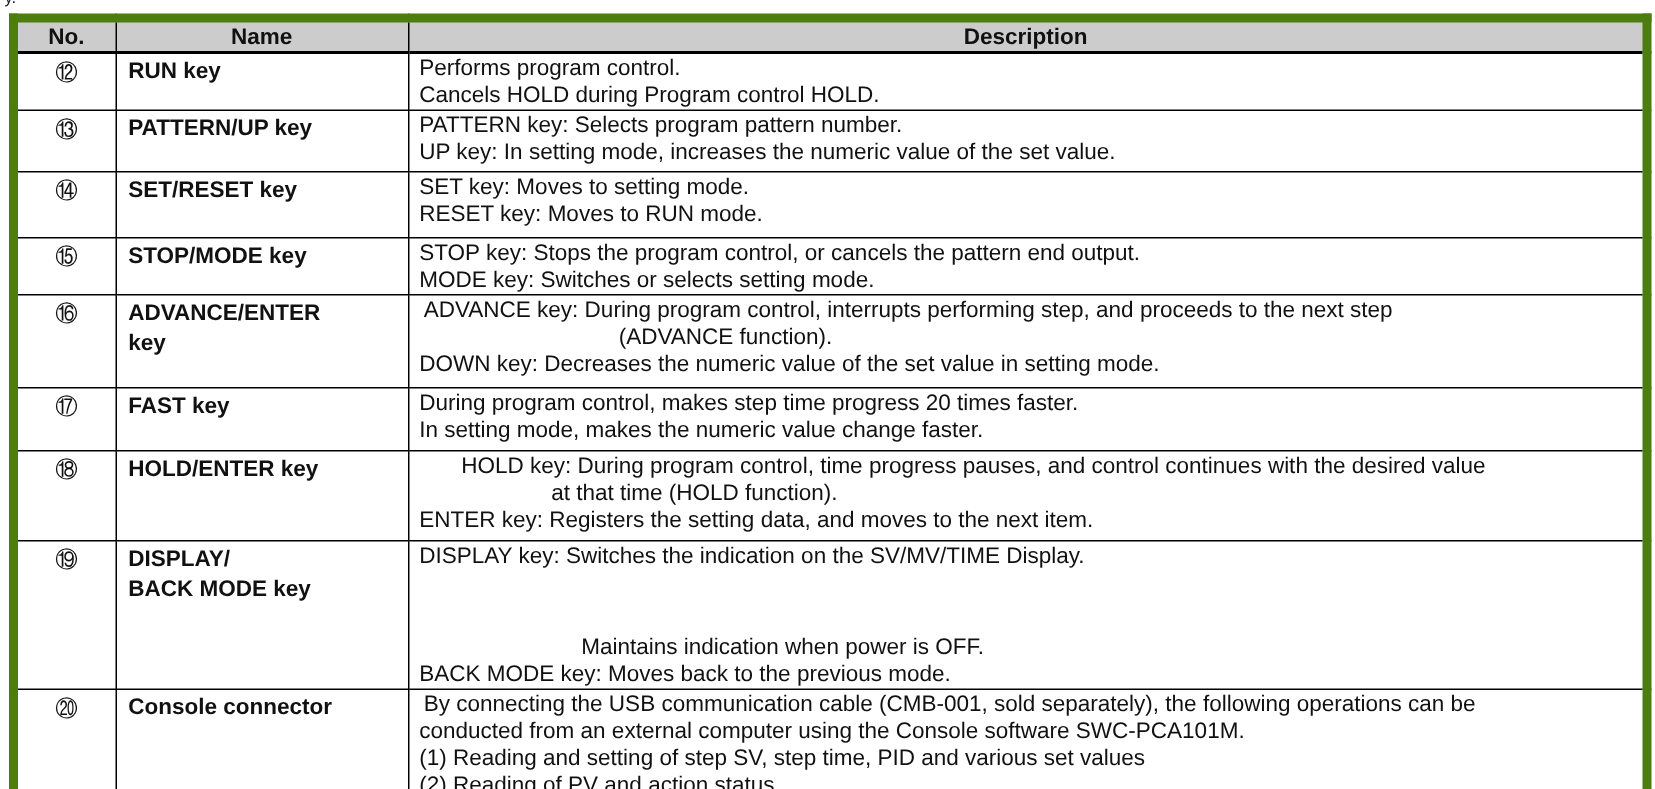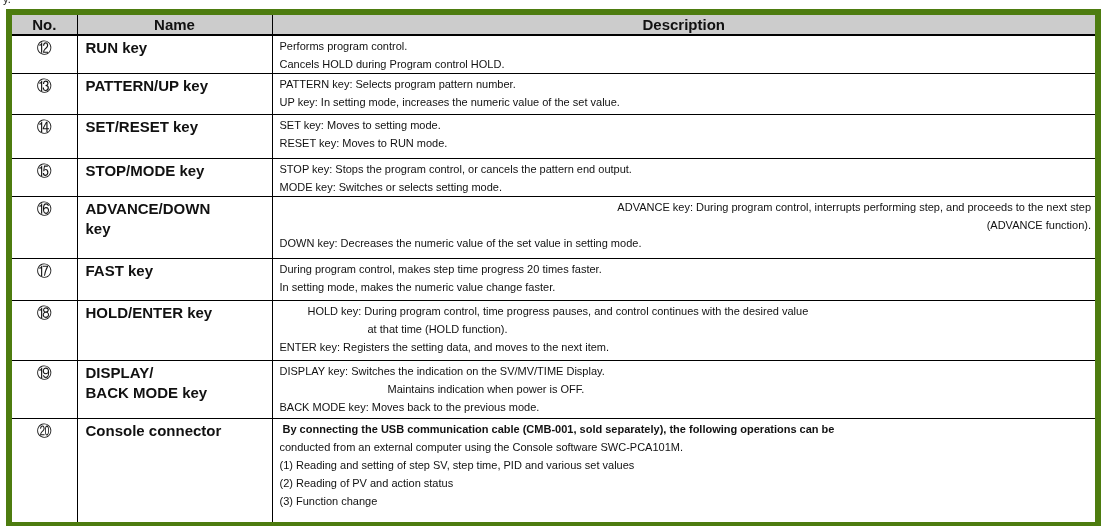--- a/index.html
+++ b/index.html
@@ -66,21 +66,21 @@
   }
   td.name-cell {
     font-weight: bold;
     font-size: 15px;
     padding: 2px 4px 0 8px;
     white-space: pre-line;
     line-height: 20px;
     margin-left: 20px;
   }
   td.desc-cell {
-    font-size: 11px;
+    font-size: 15px;
     line-height: 18px;
     padding: 1px 4px 0 7px;
   }
   td.desc-cell .line { white-space: nowrap; overflow: hidden; }
 </style>
 </head>
 <body>
 
 <div class="page">
 
@@ -129,25 +129,25 @@
         <tr style="height: 37px;">
           <td class="no-cell">⑮</td>
           <td class="name-cell">STOP/MODE key</td>
           <td class="desc-cell">
             <div class="line">STOP key: Stops the program control, or cancels the pattern end output.</div>
             <div class="line">MODE key: Switches or selects setting mode.</div>
           </td>
         </tr>
         <tr style="height: 62px;">
           <td class="no-cell">⑯</td>
-          <td class="name-cell">ADVANCE/DOWN
+          <td class="name-cell">ADVANCE/ENTER
 key</td>
           <td class="desc-cell">
-            <div class="line" style="padding-left: 3px; text-align: right;">ADVANCE key: During program control, interrupts performing step, and proceeds to the next step</div>
-            <div class="line" style="padding-left: 133px; text-align: right;">(ADVANCE function).</div>
+            <div class="line" style="padding-left: 3px;">ADVANCE key: During program control, interrupts performing step, and proceeds to the next step</div>
+            <div class="line" style="padding-left: 133px;">(ADVANCE function).</div>
             <div class="line">DOWN key: Decreases the numeric value of the set value in setting mode.</div>
           </td>
         </tr>
         <tr style="height: 42px;">
           <td class="no-cell">⑰</td>
           <td class="name-cell">FAST key</td>
           <td class="desc-cell">
             <div class="line">During program control, makes step time progress 20 times faster.</div>
             <div class="line">In setting mode, makes the numeric value change faster.</div>
           </td>
@@ -160,29 +160,29 @@
             <div class="line" style="padding-left: 88px;">at that time (HOLD function).</div>
             <div class="line">ENTER key: Registers the setting data, and moves to the next item.</div>
           </td>
         </tr>
         <tr style="height: 58px;">
           <td class="no-cell">⑲</td>
           <td class="name-cell">DISPLAY/
 BACK MODE key</td>
           <td class="desc-cell">
             <div class="line">DISPLAY key: Switches the indication on the SV/MV/TIME Display.</div>
-            <div class="line" style="padding-left: 108px;">Maintains indication when power is OFF.</div>
+            <div class="line" style="padding-left: 108px; margin-top: 43px;">Maintains indication when power is OFF.</div>
             <div class="line">BACK MODE key: Moves back to the previous mode.</div>
           </td>
         </tr>
         <tr style="height: 106px;">
           <td class="no-cell">⑳</td>
           <td class="name-cell">Console connector</td>
           <td class="desc-cell">
-            <div class="line" style="padding-left: 3px; font-weight: bold;">By connecting the USB communication cable (CMB-001, sold separately), the following operations can be</div>
+            <div class="line" style="padding-left: 3px;">By connecting the USB communication cable (CMB-001, sold separately), the following operations can be</div>
             <div class="line">conducted from an external computer using the Console software SWC-PCA101M.</div>
             <div class="line">(1) Reading and setting of step SV, step time, PID and various set values</div>
             <div class="line">(2) Reading of PV and action status</div>
             <div class="line">(3) Function change</div>
           </td>
         </tr>
       </tbody>
   </table>
 
 </div>

